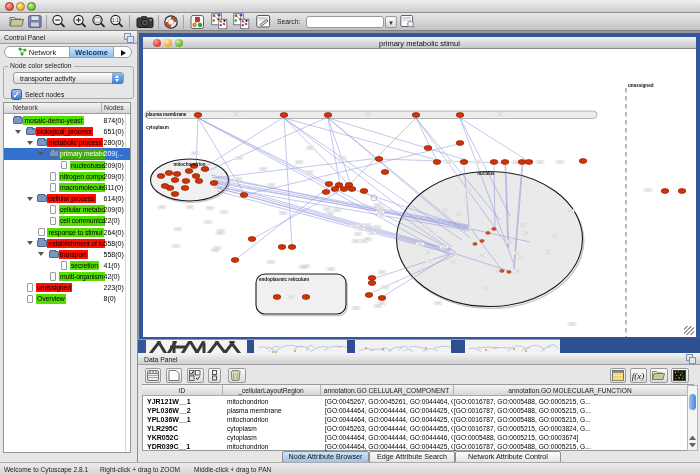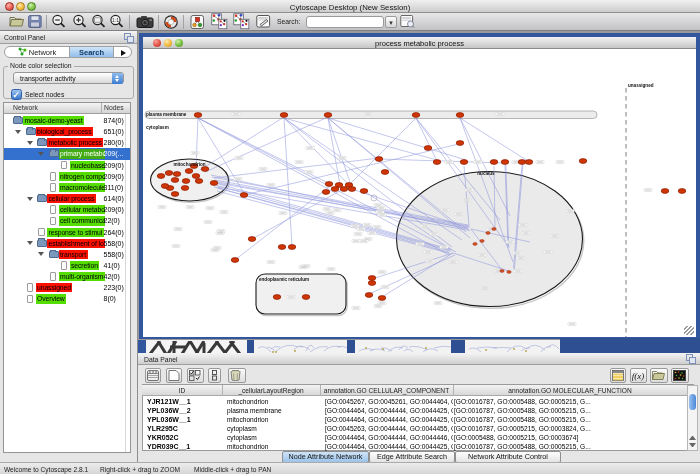--- a/index.html
+++ b/index.html
@@ -136,21 +136,20 @@
 #statusbar { left:0; top:462px; width:700px; height:12px;
   background:linear-gradient(#ececec,#d6d6d6); border-top:1px solid #aaa; }
 #statusbar span { position:absolute; top:3px; font-size:6.6px; color:#222; }
 </style></head><body>
 <div id="app">
 
 <div class="abs" id="titlebar">
   <span class="tl" style="left:4.5px;background:radial-gradient(circle at 35% 30%,#ffb3aa,#ec6255 55%,#c03c30);border:0.5px solid #9e2a20;"></span>
   <span class="tl" style="left:15.5px;background:radial-gradient(circle at 35% 30%,#ffe9b0,#f5bf45 55%,#d29a28);border:0.5px solid #a87a1e;"></span>
   <span class="tl" style="left:26.5px;background:radial-gradient(circle at 35% 30%,#d2f0b0,#84c84a 55%,#5a9c2e);border:0.5px solid #4a7d24;"></span>
-  <div class="abs" id="title">Cytoscape Desktop (New Session)</div>
 </div>
 
 <div class="abs" id="toolbar">
   <svg style="position:absolute;left:9px;top:2px" width="17" height="13" viewBox="0 0 17 13">
         <path d="M1 11 L2.5 4.5 L14.5 4.5 L13 11 Z" fill="#c8c89a" stroke="#6b6b40" stroke-width="0.9"></path>
         <path d="M1 11 L1 2.5 L5.5 2.5 L7 4 L12 4" fill="none" stroke="#6b6b40" stroke-width="0.9"></path>
       </svg>
       <svg style="position:absolute;left:28px;top:2px" width="14" height="13" viewBox="0 0 14 13">
         <rect x="0.7" y="0.7" width="12.4" height="11.6" rx="1" fill="#8899c8" stroke="#44507a" stroke-width="0.9"></rect>
         <rect x="3" y="0.9" width="8" height="4.6" fill="#dfe4ee" stroke="#44507a" stroke-width="0.6"></rect>
@@ -267,21 +266,21 @@
       <rect x="3.5" y="3.5" width="6" height="6" fill="#dfe6f2" stroke="#7d91b8" stroke-width="1"></rect>
     </svg>
   </div>
   <div class="abs" id="tabbar">
     <div id="tabnet"><svg width="9" height="9" viewBox="0 0 9 9" style="vertical-align:-1px">
       <circle cx="2" cy="2" r="1.5" fill="#2ca02c"></circle>
             <circle cx="7" cy="3" r="1.5" fill="#55c000"></circle>
       <circle cx="4" cy="7" r="1.5" fill="#2ca02c"></circle>
       <path d="M2 2 L7 3 L4 7 Z" fill="none" stroke="#2ca02c" stroke-width="0.7"></path>
           </svg> Network</div>
-    <div id="tabmosaic">Search</div>
+    <div id="tabmosaic">Welcome</div>
     <div id="tabarrow"></div>
   </div>
   <div class="abs" id="grpbox"></div>
   <div class="abs" id="grplbl">Node color selection</div>
   <div class="abs" id="combo">
         <span class="ctext">transporter activity</span>
         <span id="combostep"></span>
       </div>
   <div class="abs" id="cbx">✓</div>
   <div class="abs" id="cbxlbl">Select nodes</div>
@@ -386,21 +385,21 @@
         </div>
   </div>
 </div>
 
 <div class="abs" id="desktop">
   <div id="netwin">
     <div id="nwtitle">
       <span class="tl" style="left:10px;background:radial-gradient(circle at 35% 30%,#f8a098,#e05045 55%,#b23226);"></span>
       <span class="tl" style="left:21px;background:radial-gradient(circle at 35% 30%,#ffe9b0,#f0b83c 55%,#c8921e);"></span>
       <span class="tl" style="left:32px;background:radial-gradient(circle at 35% 30%,#cdeea8,#74bc3c 55%,#4d8f24);"></span>
-      <span class="t">process metabolic process</span>
+      <span class="t">primary metabolic stimul</span>
     </div>
     <div id="nwcanvas"><svg width="553" height="288" viewBox="0 0 553 288" xmlns="http://www.w3.org/2000/svg">
             <rect x="2" y="62" width="452" height="7.5" rx="3.7" fill="#ececec" stroke="#9a9a9a" stroke-width="0.7"></rect>
             <ellipse cx="347.8" cy="191.8" rx="93" ry="67.5" fill="none" stroke="#c6c6c6" stroke-width="1.4"></ellipse>
             <ellipse cx="346.5" cy="190" rx="93" ry="67.5" fill="#eaeaea" stroke="#1a1a1a" stroke-width="1.1"></ellipse>
             <ellipse cx="47.5" cy="132.3" rx="39" ry="21" fill="none" stroke="#c6c6c6" stroke-width="1.2"></ellipse>
             <ellipse cx="46.5" cy="131" rx="39" ry="21" fill="#f0f0f0" stroke="#1a1a1a" stroke-width="1.1"></ellipse>
             <rect x="114.2" y="226.6" width="90" height="40" rx="9" fill="none" stroke="#c6c6c6" stroke-width="1.3"></rect>
             <rect x="113" y="225" width="90" height="40" rx="9" fill="#f0f0f0" stroke="#1a1a1a" stroke-width="1.1"></rect>
             <line x1="483" y1="39" x2="483" y2="288" stroke="#888" stroke-width="1.1" stroke-dasharray="4.5,3.5"></line>
@@ -882,21 +881,21 @@
       <span class="dc dc2">mitochondrion</span>
       <span class="dc dc3">[GO:0044464, GO:0044444, GO:0044425, G...</span>
       <span class="dc dc4">[GO:0016787, GO:0005488, GO:0005215, G...</span>
     </div>
 <div class="abs" id="vscroll">
       <div id="vthumb"></div>
   <div style="position:absolute;left:1px;bottom:10px;width:7px;height:0;border-bottom:4px solid #666;border-left:3.5px solid transparent;border-right:3.5px solid transparent"></div>
   <div style="position:absolute;left:1px;bottom:3px;width:7px;height:0;border-top:4px solid #666;border-left:3.5px solid transparent;border-right:3.5px solid transparent"></div>
 </div>
 
-<div class="abs btab" id="btab1">Node Attribute Network</div>
+<div class="abs btab" id="btab1">Node Attribute Browser</div>
 <div class="abs btab" id="btab2">Edge Attribute Search</div>
 <div class="abs btab" id="btab3">Network Attribute Control</div>
 
 <div class="abs" id="statusbar">
   <span style="left:4px">Welcome to Cytoscape 2.8.1</span>
   <span style="left:100px">Right-click + drag to ZOOM</span>
   <span style="left:194px">Middle-click + drag to PAN</span>
 </div>
 
 </div>

